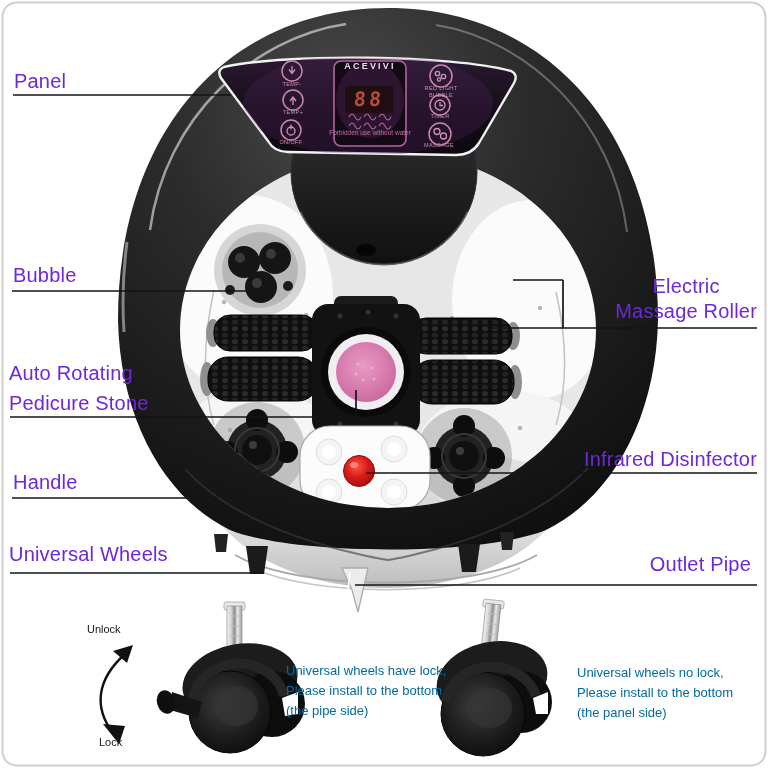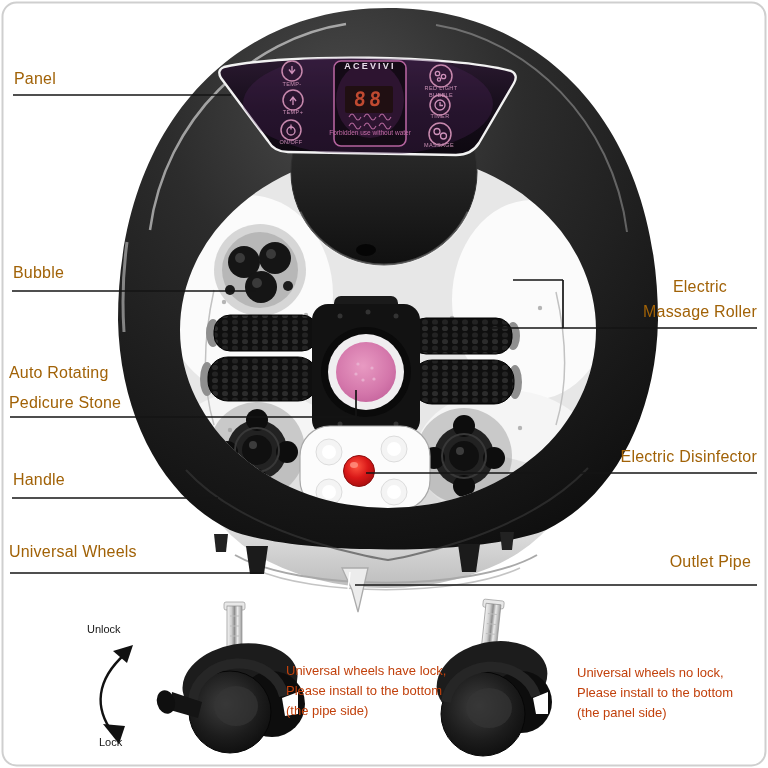--- a/index.html
+++ b/index.html
@@ -1,23 +1,23 @@
 <!DOCTYPE html>
 <html><head>
 <meta charset="utf-8">
 <style>
   html,body{margin:0;padding:0;background:#fff;}
   .canvas{position:relative;width:768px;height:768px;background:#ffffff;overflow:hidden;
           font-family:"Liberation Sans",sans-serif;}
   .canvas svg{position:absolute;left:0;top:0;}
   .txt{position:absolute;color:#1f1f1f;}
-  .callout{font-size:16px;letter-spacing:.2px;color:#a16207;}
+  .callout{font-size:20px;letter-spacing:.2px;color:#6d28d9;}
   .callout.two{line-height:30px;}
   .right{text-align:center;}
-  .small-note{font-size:13px;line-height:20px;color:#c2410c;}
+  .small-note{font-size:13px;line-height:20px;color:#0369a1;}
   .lockword{font-size:11px;color:#161616;}
   
   .brand{left:334px;top:61px;width:72px;text-align:center;font-size:9px;letter-spacing:2.2px;
          color:#e8dce9;font-weight:bold;}
   .led{left:345px;top:87px;width:48px;text-align:center;font-family:"DejaVu Sans Mono",monospace;
        font-size:20px;font-weight:bold;letter-spacing:3px;color:#c04a31;transform:skewX(-5deg);}
   .caption{left:328px;top:129px;width:84px;text-align:center;font-size:6.5px;color:#c56ea9;}
   .btnlab{position:absolute;width:46px;text-align:center;font-size:5.5px;letter-spacing:.4px;
           color:#c98fb4;line-height:6.5px;}
 </style>
@@ -316,21 +316,21 @@
 <div class="txt callout two" style="left:9px;top:358px;">
   <div>Auto Rotating</div>
   <div>Pedicure Stone</div>
 </div>
 <div class="txt callout" style="left:13px;top:471px;">Handle</div>
 <div class="txt callout" style="left:9px;top:543px;">Universal Wheels</div>
 <div class="txt callout two right" style="right:11px;top:274px;line-height:25px;">
   <div>Electric</div>
   <div>Massage Roller</div>
 </div>
-<div class="txt callout right" style="right:11px;top:448px;">Electric Disinfector</div>
+<div class="txt callout right" style="right:11px;top:448px;">Infrared Disinfector</div>
 <div class="txt callout right" style="right:17px;top:553px;">Outlet Pipe</div>
 
 <div class="txt lockword" style="left:87px;top:623px;">Unlock</div>
 <div class="txt lockword" style="left:99px;top:736px;text-align:right;">Lock</div>
 
 <div class="txt small-note" style="left:286px;top:661px;">
   <div>Universal wheels have lock,</div>
   <div>Please install to the bottom</div>
   <div>(the pipe side)</div>
 </div>

